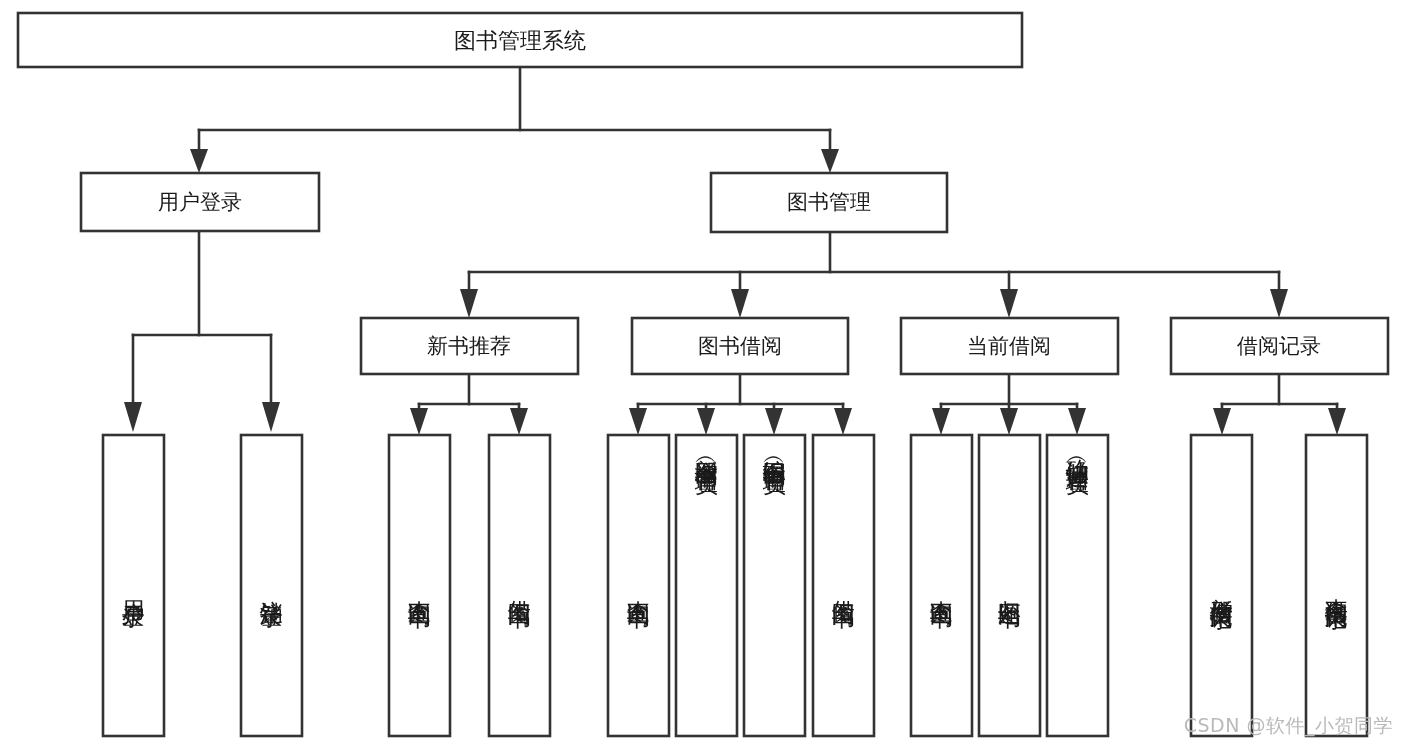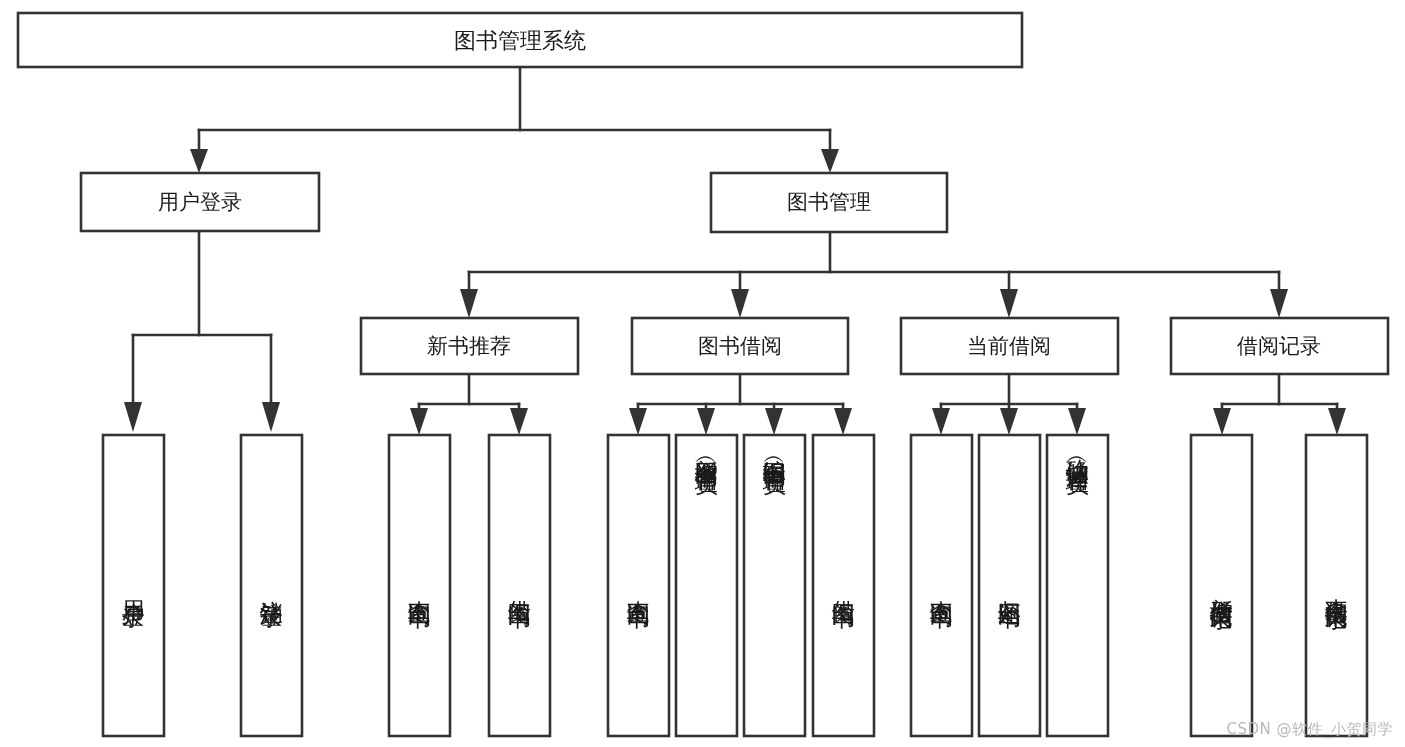--- a/index.html
+++ b/index.html
@@ -69,21 +69,21 @@
     display: flex;
     align-items: center;
     justify-content: center;
     pointer-events: none;
   }
   .watermark {
     position: absolute;
     right: 12px;
     bottom: 8px;
     font-family: "DejaVu Sans", "Liberation Sans", sans-serif;
-    font-size: 15px;
+    font-size: 19px;
     color: #b9b9b9;
     letter-spacing: 0.5px;
     white-space: nowrap;
   }
 </style>
 </head>
 <body>
 
 <div id="diagram-root">
 

